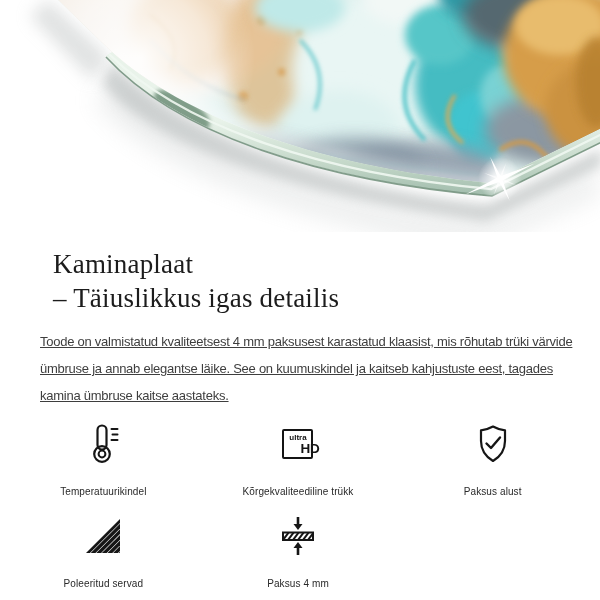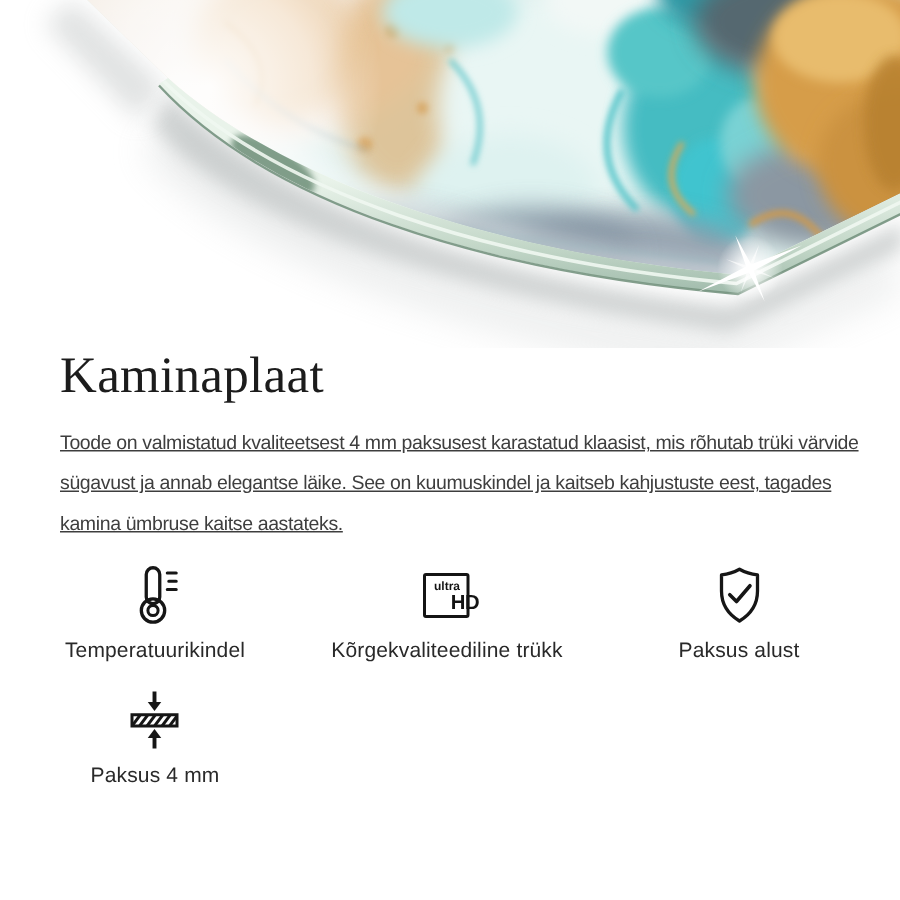--- a/index.html
+++ b/index.html
@@ -4,33 +4,33 @@
 <style>
   html,body{margin:0;padding:0;}
   body{
     width:600px;height:600px;overflow:hidden;background:#ffffff;
     font-family:"Liberation Sans", sans-serif;color:#222;
   }
   .hero{position:relative;width:600px;height:232px;}
   .hero svg{display:block;}
   .content{padding:2px 40px 0;}
   .page-title{
-    margin:0;font-family:"Liberation Serif", serif;font-weight:400;
-    font-size:34px;line-height:34px;color:#1c1c1c;letter-spacing:.2px;
+    margin:13px;font-family:"Liberation Serif", serif;font-weight:400;
+    font-size:27px;line-height:34px;color:#1c1c1c;letter-spacing:.2px;
   }
   .page-title span{display:block;}
   .desc{margin:13px 0 0;font-size:13px;line-height:27px;color:#3e3e3e;letter-spacing:-.25px;text-decoration:underline;}
   .desc span{display:block;white-space:nowrap;}
   .features{
     margin-top:13px;display:grid;grid-template-columns:1fr 1fr 1fr;
     row-gap:17px;padding:0 10px 0 6px;
   }
   .feature{display:flex;flex-direction:column;align-items:center;}
   .icon-wrap{height:44px;display:flex;align-items:center;justify-content:flex-start;}
-  .flabel{margin-top:6px;font-size:14px;color:#292929;letter-spacing:.1px;}
+  .flabel{margin-top:20px;font-size:10px;color:#292929;letter-spacing:.1px;}
   .uhd-box{
     width:27px;height:26px;border:2.5px solid #141414;border-radius:2px;
     display:flex;flex-direction:column;align-items:center;justify-content:center;
     font-weight:bold;color:#141414;
   }
   .uhd-top{font-size:8px;line-height:8px;}
   .uhd-bottom{font-size:13.5px;line-height:13px;letter-spacing:-.3px;margin-left:24px;}
 </style>
 </head>
 <body>
@@ -139,24 +139,25 @@
           <polygon points="0,-17 1.3,0 0,17 -1.3,0" fill="#ffffff"></polygon>
         </g>
       </g>
     </g>
   </svg>
 </div>
 
 <div class="content">
   <h1 class="page-title">
     <span>Kaminaplaat</span>
+    <span>– Täiuslikkus igas detailis</span>
   </h1>
   <p class="desc">
     <span>Toode on valmistatud kvaliteetsest 4 mm paksusest karastatud klaasist, mis rõhutab trüki värvide</span>
-    <span>sügavust ja annab elegantse läike. See on kuumuskindel ja kaitseb kahjustuste eest, tagades</span>
+    <span>ümbruse ja annab elegantse läike. See on kuumuskindel ja kaitseb kahjustuste eest, tagades</span>
     <span>kamina ümbruse kaitse aastateks.</span>
   </p>
 </div>
 
 <div class="features">
 
   <div class="feature">
     <div class="icon-wrap">
       <svg width="44" height="44" viewBox="0 0 44 44">
         <g fill="none" stroke="#161616" stroke-width="2.2" stroke-linecap="round">
@@ -186,20 +187,41 @@
         <g fill="none" stroke="#161616" stroke-width="2.2" stroke-linecap="round" stroke-linejoin="round">
           <path d="M22,4.5 C25.5,6.5 29.5,7.8 34,8.3 L34,19 C34,28 29.5,34.5 22,39 C14.5,34.5 10,28 10,19 L10,8.3 C14.5,7.8 18.5,6.5 22,4.5 Z"></path>
           <polyline points="15.5,21.5 20,26 29,15.5" stroke-width="2.4"></polyline>
         </g>
       </svg>
     </div>
     <div class="flabel">Paksus alust</div>
   </div>
 
 
+  <div class="feature">
+    <div class="icon-wrap">
+      <svg width="44" height="44" viewBox="0 0 44 44">
+        <defs>
+          <clipPath id="triClip">
+              <polygon points="5,39 39,39 39,5"></polygon>
+            </clipPath>
+        </defs>
+        <g clip-path="url(#triClip)" stroke="#161616" stroke-width="3.4">
+          <line x1="3.5" y1="42" x2="42" y2="3.5"></line>
+          <line x1="9.1" y1="42" x2="42" y2="9.1"></line>
+          <line x1="14.7" y1="42" x2="42" y2="14.7"></line>
+          <line x1="20.3" y1="42" x2="42" y2="20.3"></line>
+          <line x1="25.9" y1="42" x2="42" y2="25.9"></line>
+          <line x1="31.5" y1="42" x2="42" y2="31.5"></line>
+          <line x1="37.1" y1="42" x2="42" y2="37.1"></line>
+        </g>
+      </svg>
+    </div>
+    <div class="flabel">Poleeritud servad</div>
+  </div>
 
   <div class="feature">
     <div class="icon-wrap">
       <svg width="44" height="44" viewBox="0 0 44 44">
         <defs>
           <clipPath id="barClip">
               <rect x="7" y="18.5" width="30" height="7.5"></rect>
             </clipPath>
         </defs>
         <g clip-path="url(#barClip)" stroke="#161616" stroke-width="2">

